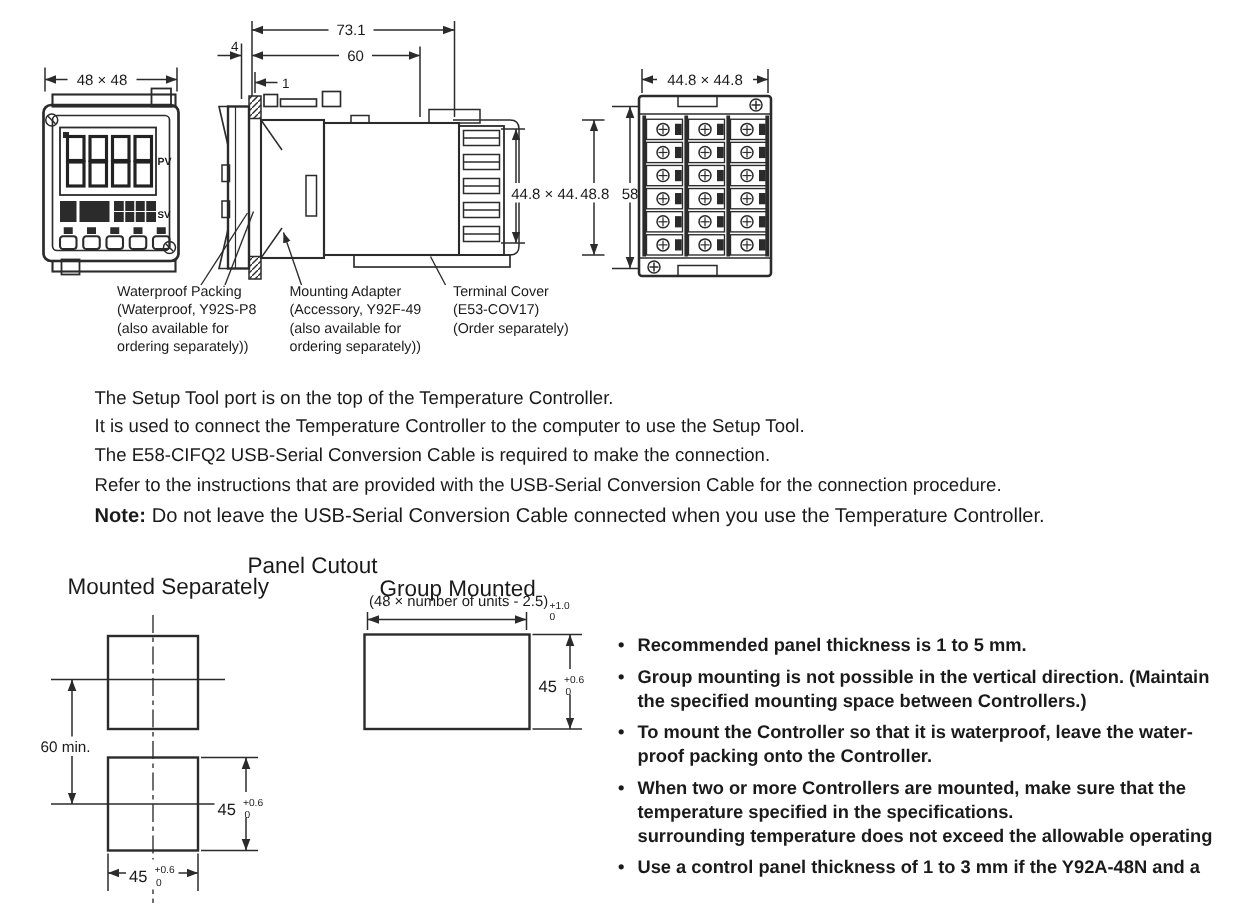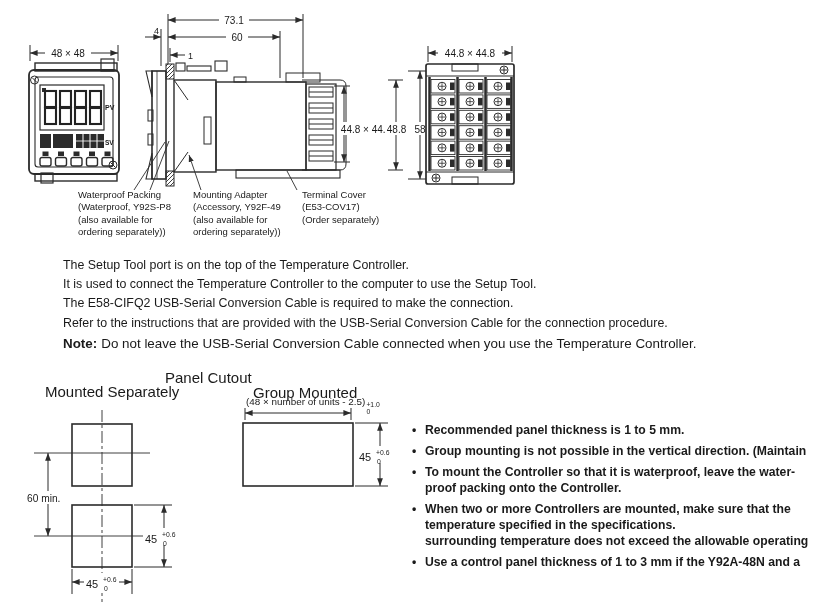--- a/index.html
+++ b/index.html
@@ -327,20 +327,21 @@
       <text x="377" y="101.5" style="font-size:6.8px" stroke="none">0</text>
     </g>
   </svg>
 
   <ul class="bullets abs" style="left:410px;top:420px">
     <li>
       <div class="b-line">Recommended panel thickness is 1 to 5 mm.</div>
     </li>
     <li>
       <div class="b-line">Group mounting is not possible in the vertical direction. (Maintain</div>
+      <div class="b-line">the specified mounting space between Controllers.)</div>
     </li>
     <li>
       <div class="b-line">To mount the Controller so that it is waterproof, leave the water-</div>
       <div class="b-line">proof packing onto the Controller.</div>
     </li>
     <li>
       <div class="b-line">When two or more Controllers are mounted, make sure that the</div>
       <div class="b-line">temperature specified in the specifications.</div>
       <div class="b-line">surrounding temperature does not exceed the allowable operating</div>
     </li>

